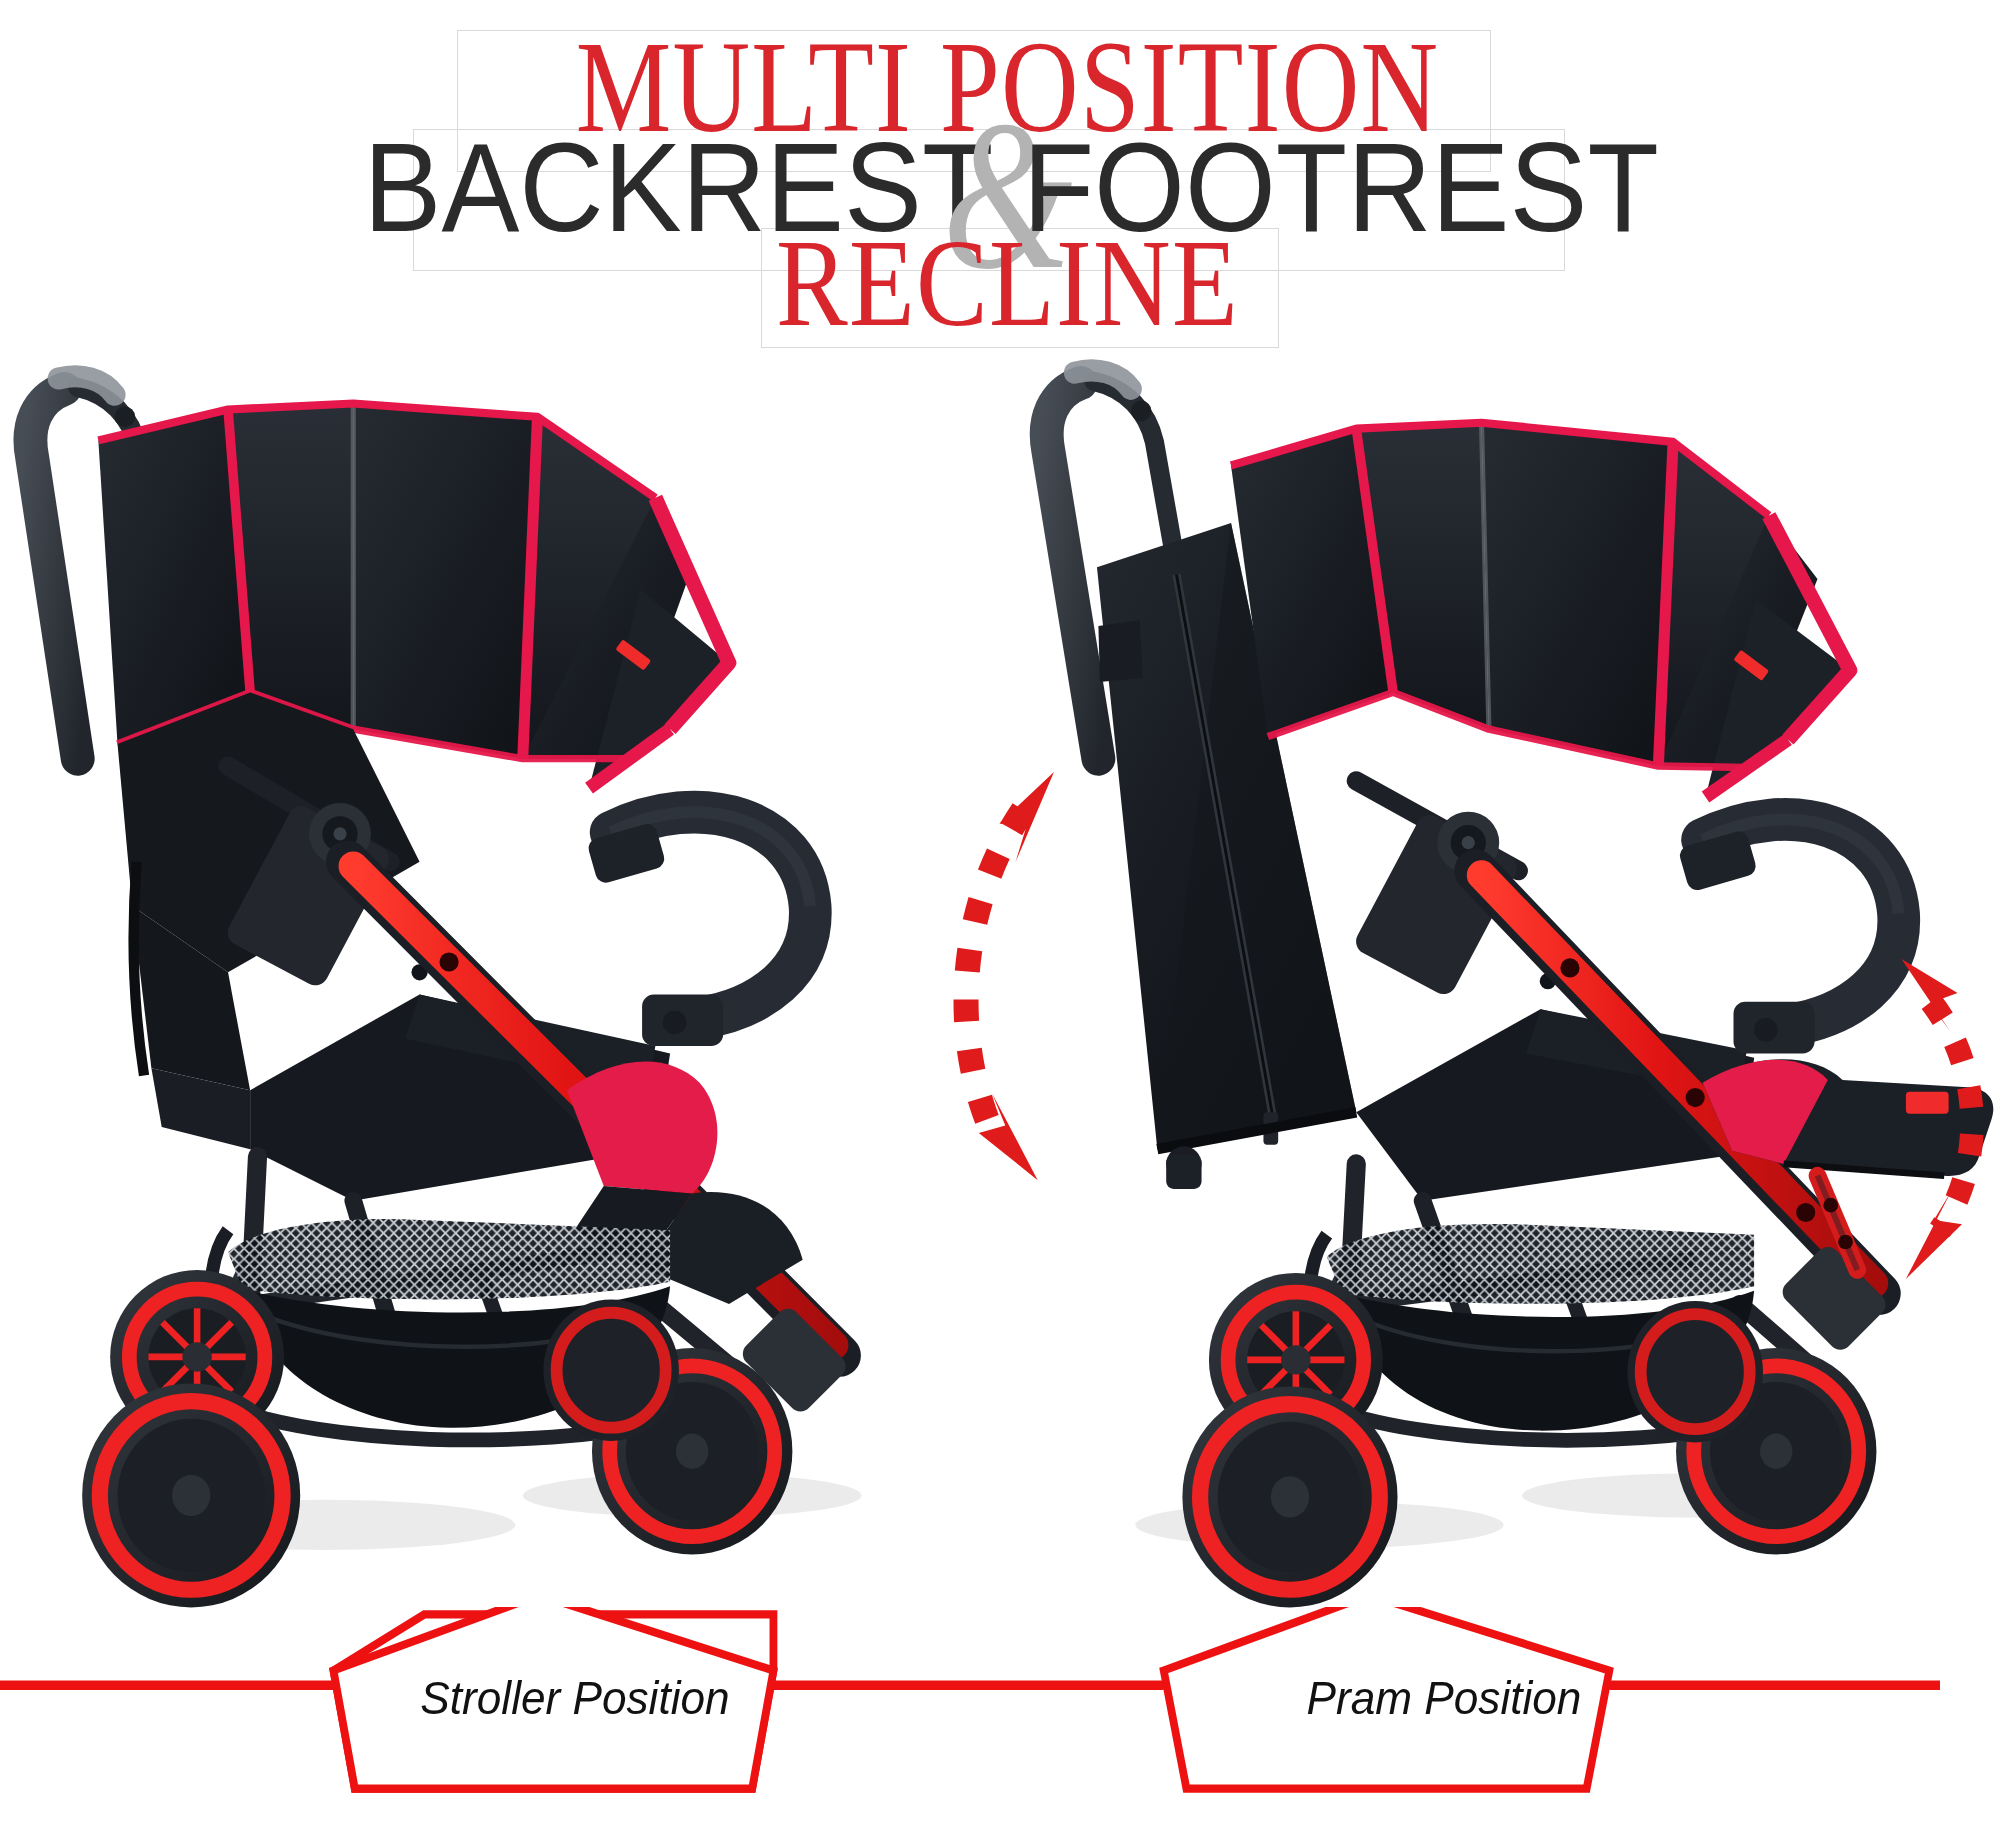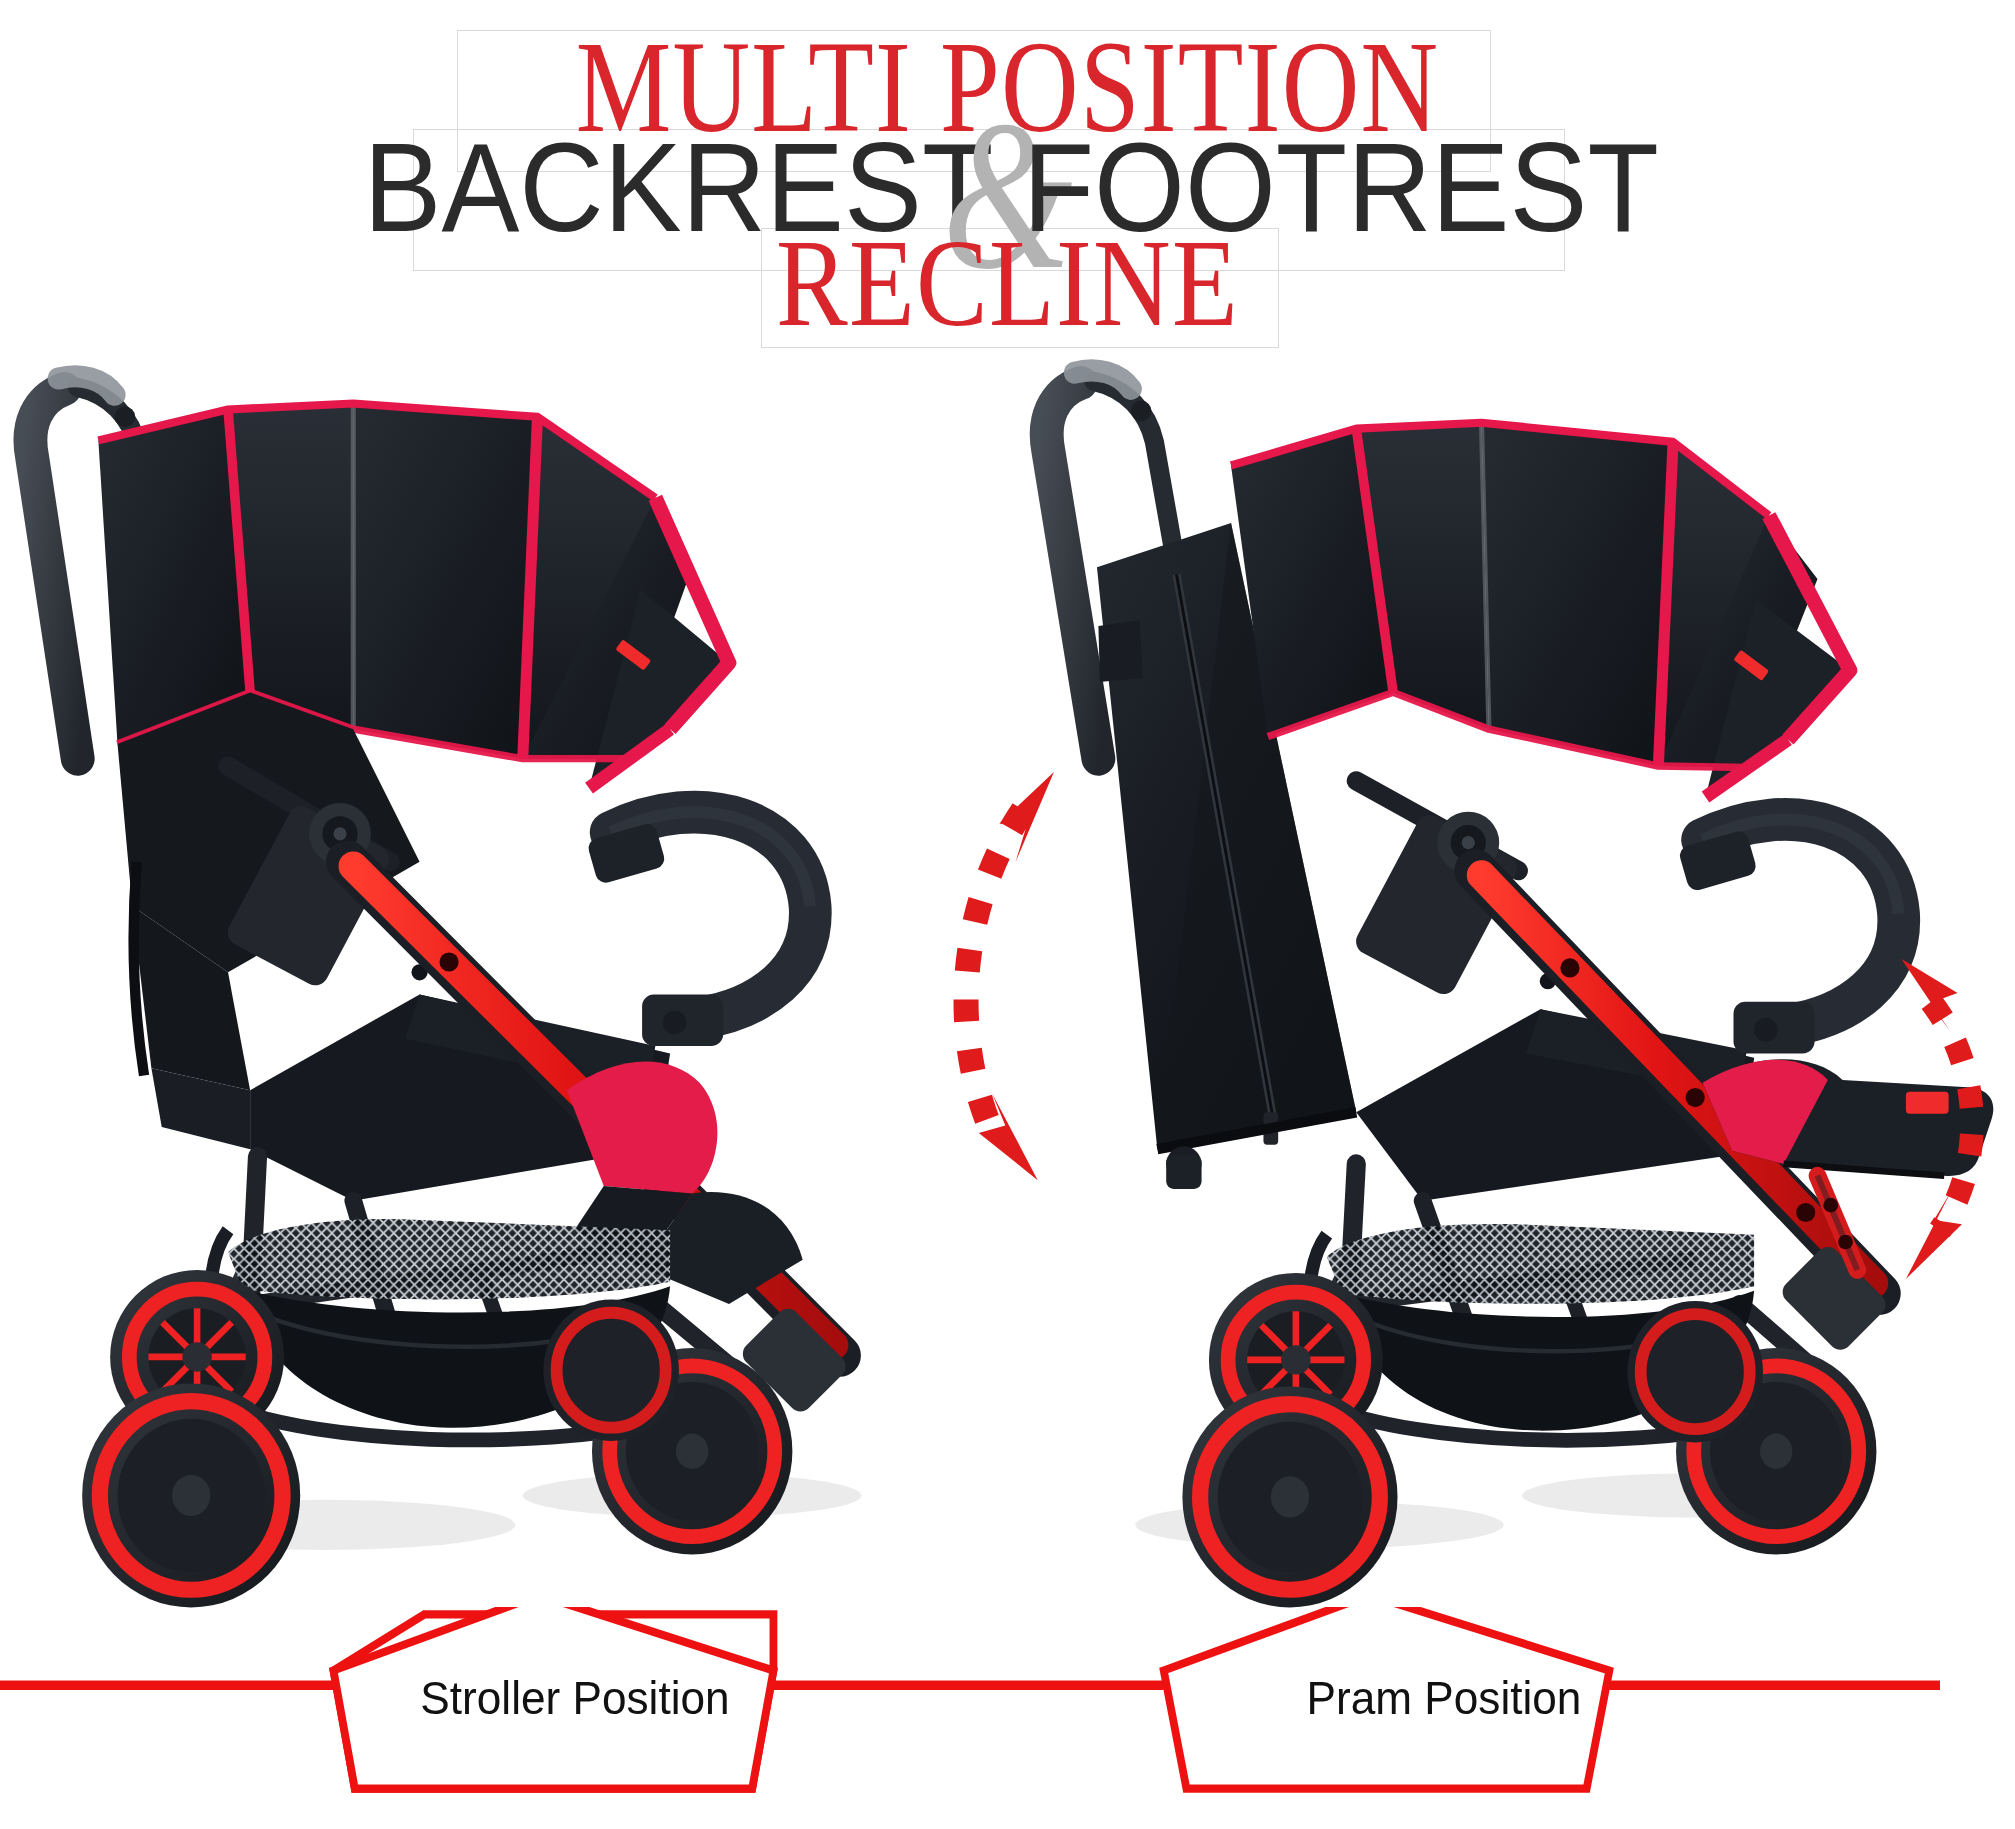--- a/index.html
+++ b/index.html
@@ -50,21 +50,21 @@
     font-family:"Liberation Sans", sans-serif;font-size:127px;color:#2b2b2b;
     line-height:1;white-space:nowrap;transform:scaleX(0.92);transform-origin:left center;padding-left:16px;box-sizing:border-box;}
 
   
   #product-area{position:absolute;left:0;top:346px;width:2015px;height:1319px;}
   .stroller{position:absolute;top:0;width:1002px;height:1319px;}
   #stroller-left{left:7.4px;}
   #stroller-right{left:1010px;}
 
   
-  #footer{position:absolute;left:0;top:1607px;width:1940px;height:223px;}
+  #footer{position:absolute;left:0;top:1607px;width:1940px;height:223px;font-style:italic;}
 
   
   .svg-full{position:absolute;left:0;top:0;width:100%;height:100%;}
   .lbl-stroller{position:absolute;left:221px;top:1672px;width:442px;height:52px;
       display:flex;align-items:center;justify-content:center;
       font-size:46px;color:#111;letter-spacing:0px;white-space:nowrap;transform:scaleX(0.96);}
   .lbl-pram{position:absolute;left:1216px;top:1672px;width:442px;height:52px;
       display:flex;align-items:center;justify-content:center;
       font-size:46px;color:#111;letter-spacing:0px;white-space:nowrap;transform:scaleX(0.96);}
 </style>

